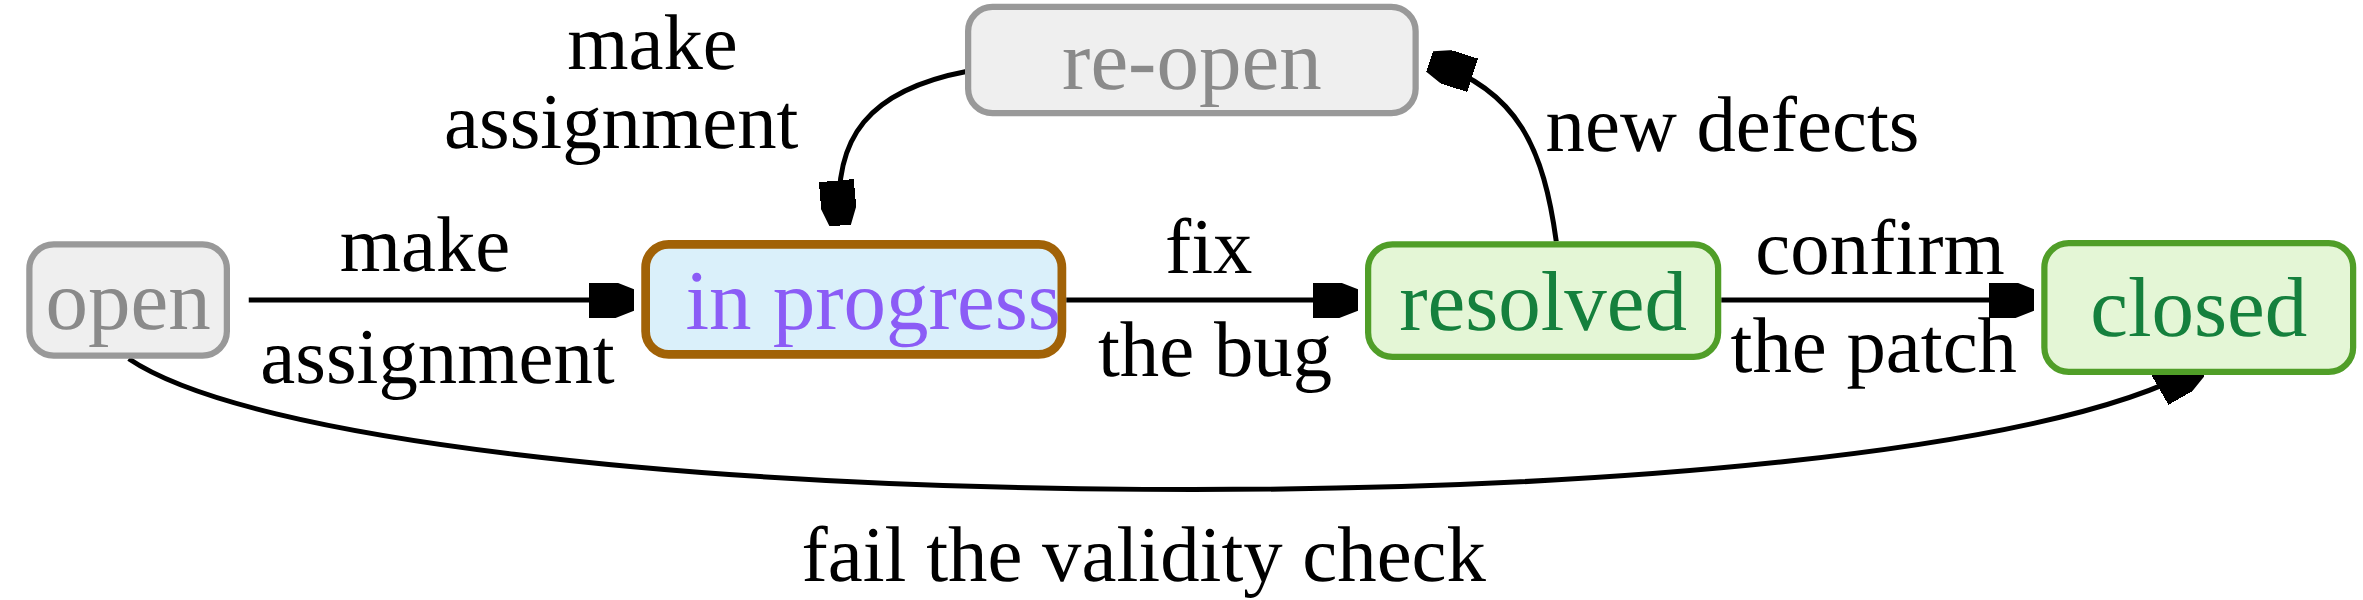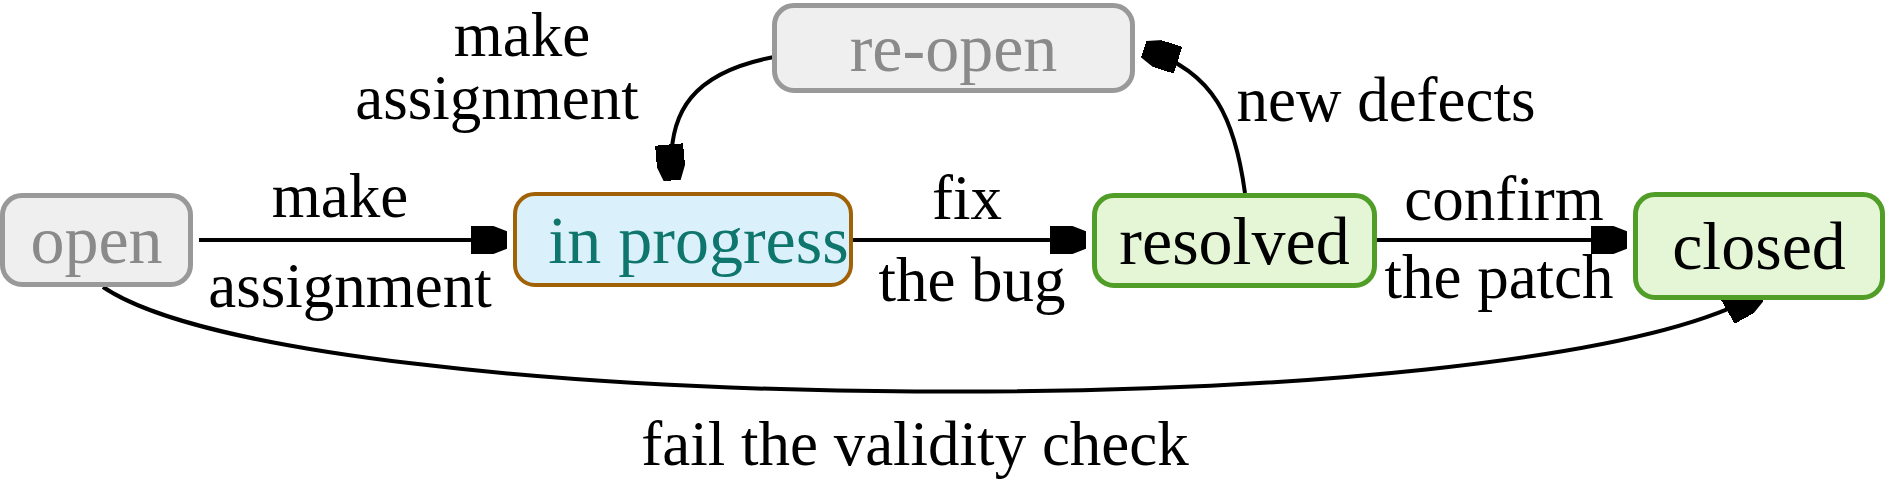--- a/index.html
+++ b/index.html
@@ -14,23 +14,23 @@
   .edges path{fill:none;stroke:#000000;stroke-width:4;}
   .node{
     position:absolute;
     box-sizing:border-box;
     display:flex;align-items:center;justify-content:center;
     border-radius:22px;
     font-size:68px;line-height:1;
     white-space:nowrap;
   }
   .node.gray{background:#efefef;border:5px solid #999999;color:#8a8a8a;}
-  .node.blue{background:#daf0fa;border:4px solid #a16207;color:#0f766e;padding-left:31px;}
-  .node.green{background:#e4f6d6;border:5px solid #509e28;color:#000000;}
-  .node-open{left:0;top:193px;width:193px;height:94px;}
+  .node.blue{background:#daf0fa;border:7px solid #a16207;color:#8b5cf6;padding-left:31px;}
+  .node.green{background:#e4f6d6;border:5px solid #509e28;color:#15803d;}
+  .node-open{left:21px;top:193px;width:163px;height:94px;}
   .node-in-progress{left:513px;top:192px;width:340px;height:95px;}
   .node-resolved{left:1092px;top:193px;width:285px;height:95px;}
   .node-closed{left:1633px;top:192px;width:252px;height:108px;}
   .node-re-open{left:772px;top:3px;width:363px;height:90px;text-align:right;}
   .elabel{
     position:absolute;
     transform:translate(-50%,-50%);
     font-size:63px;line-height:1;
     color:#000000;white-space:nowrap;
   }

